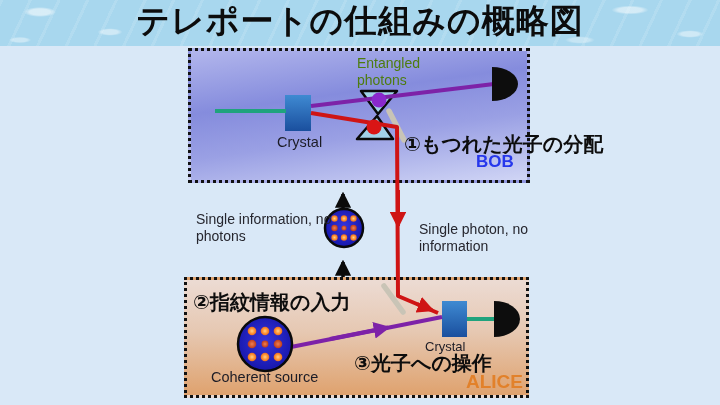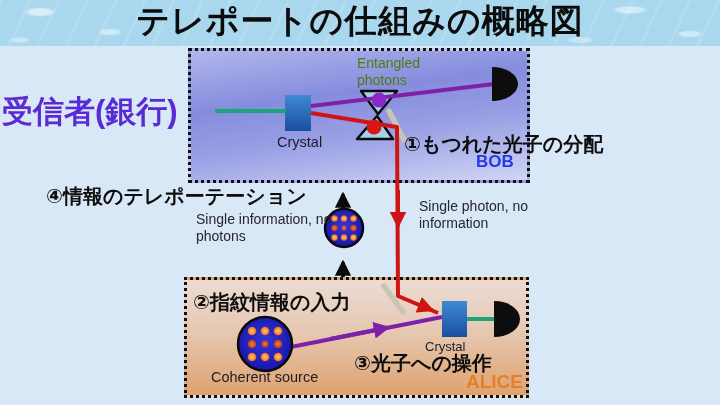--- a/index.html
+++ b/index.html
@@ -40,21 +40,21 @@
   .step2{left:193px;top:291px;}
   .step3{left:354px;top:352px;}
   .bob-name{left:476px;top:152px;font-size:17px;font-weight:800;color:#2637ec;}
   .alice-name{left:466px;top:371px;font-size:19px;font-weight:800;color:#e2812a;}
   .small-note{font-size:14px;color:#26262e;line-height:16.5px;white-space:normal;}
   .entangled{left:357px;top:55px;width:80px;color:#4d7c0f;}
   .crystal-top{left:277px;top:134px;font-size:14.5px;color:#1c1c26;}
   .crystal-alice{left:425px;top:339px;font-size:13px;color:#1c1c26;}
   .coherent{left:211px;top:369px;font-size:14.5px;color:#1c1c26;}
   .spatial{left:196px;top:211px;width:140px;}
-  .single{left:419px;top:198px;width:118px;}
+  .single{left:419px;top:221px;width:118px;}
 </style>
 </head>
 <body>
 
 <div class="stage">
 
   <div class="top-band"></div>
   <div class="title">テレポートの仕組みの概略図</div>
 
   <div class="panel bob-panel"></div>
@@ -141,26 +141,24 @@
       <circle cx="278" cy="331" r="4.3" fill="url(#dotG)"></circle>
       <circle cx="252" cy="344" r="4.3" fill="url(#dotRedG)"></circle>
       <circle cx="265" cy="344" r="3.4" fill="url(#dotRedG)"></circle>
       <circle cx="278" cy="344" r="4.3" fill="url(#dotRedG)"></circle>
       <circle cx="252" cy="357" r="4.3" fill="url(#dotG)"></circle>
       <circle cx="265" cy="357" r="4.3" fill="url(#dotG)"></circle>
       <circle cx="278" cy="357" r="4.3" fill="url(#dotG)"></circle>
     </g>
   </svg>
 
-  <div class="lbl role receiver">受信者(銀行)</div>
 
   <div class="lbl step step1">①もつれた光子の分配</div>
   <div class="lbl step step2">②指紋情報の入力</div>
   <div class="lbl step step3">③光子への操作</div>
-  <div class="lbl step step4">④情報のテレポーテーション</div>
 
   <div class="lbl bob-name">BOB</div>
   <div class="lbl alice-name">ALICE</div>
 
   <div class="lbl small-note entangled">Entangled photons</div>
   <div class="lbl crystal-top">Crystal</div>
   <div class="lbl crystal-alice">Crystal</div>
   <div class="lbl coherent">Coherent source</div>
 
   <div class="lbl small-note spatial">Single information, no photons</div>

